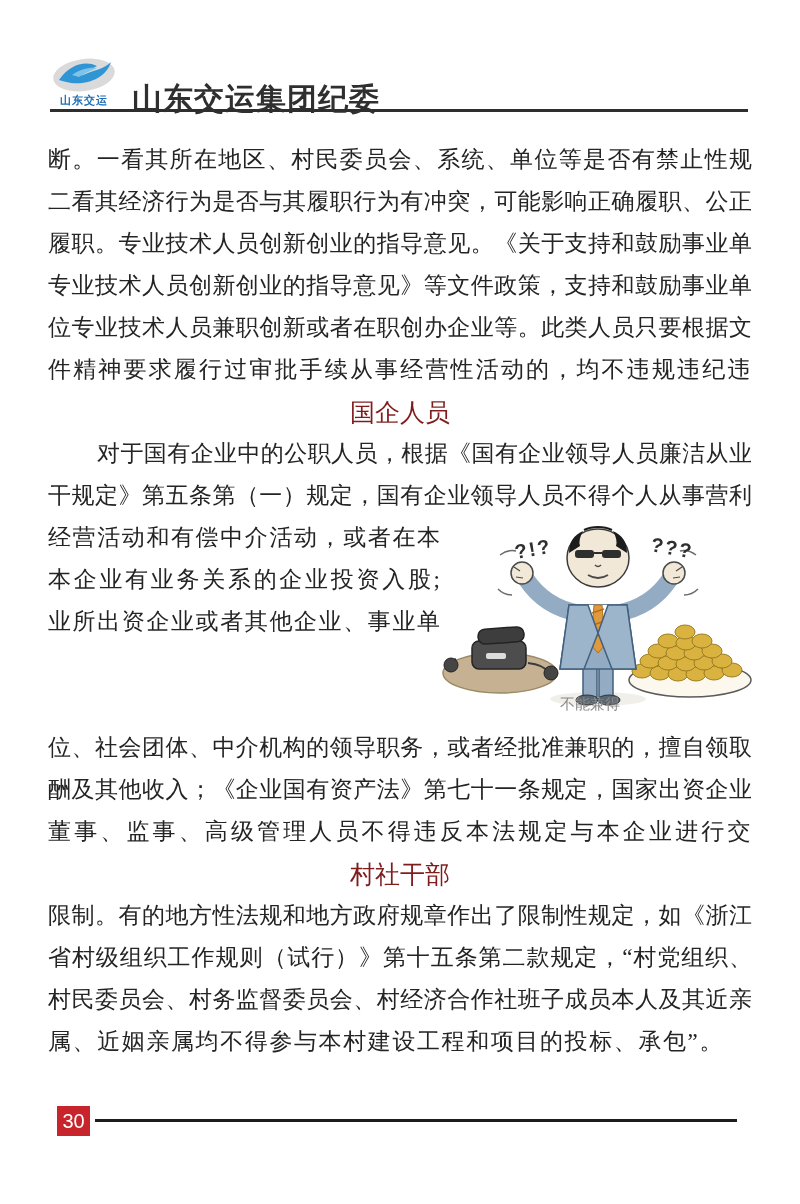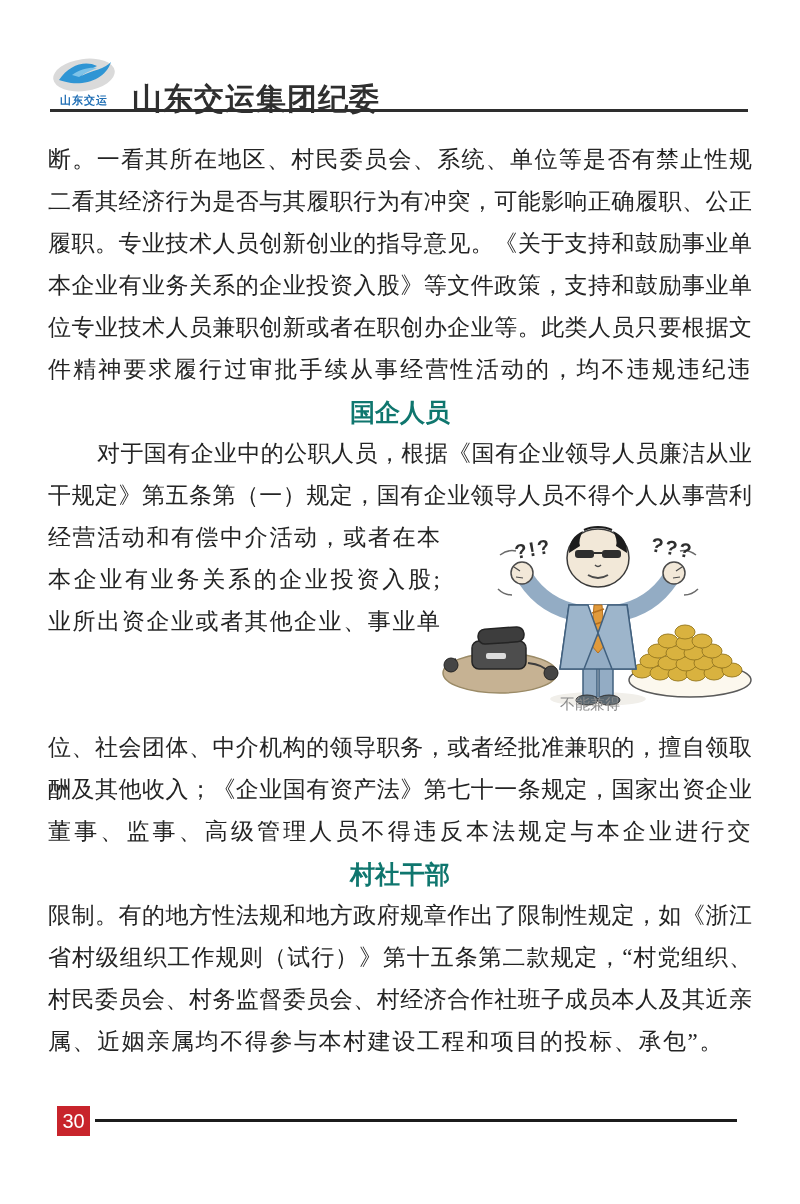--- a/index.html
+++ b/index.html
@@ -23,22 +23,22 @@
   }
   
   .content { position:absolute; left:48px; top:139px; width:704px; }
   .ln {
     font-size:23px; line-height:42px; height:42px; color:#242424;
     text-align:justify; text-align-last:justify; overflow:hidden;
   }
   .ln.indent { text-indent:49px; }
   .ln.last { text-align-last:left; letter-spacing:1.6px; }
   .heading {
-    font-size:25px; line-height:42px; height:42px; font-weight:bold;
-    font-family:"Liberation Sans",sans-serif; color:#0f766e;
+    font-size:25px; line-height:42px; height:42px; font-weight:normal;
+    font-family:"Liberation Sans",sans-serif; color:#7f1d1d;
     text-align-last:center;
   }
   .wrapzone { display:flex; height:210px; }
   .wrapzone .txtcol { width:392px; flex:0 0 392px; }
   .wrapzone .imgcol { position:relative; flex:1; }
   .cartoon { position:absolute; top:-4px; right:-8px; }
   .cartoon text { font-family:"Liberation Sans",sans-serif; }
   
   .page-num {
     position:absolute; left:57px; top:1106px; width:33px; height:30px;
@@ -63,21 +63,21 @@
       <text x="34" y="49" text-anchor="middle" font-size="11" fill="#1f6eb4" letter-spacing="1">山东交运</text>
     </svg>
     <div class="title">山东交运集团纪委</div>
   </div>
 
   <div class="content">
 
     <div class="ln">断。一看其所在地区、村民委员会、系统、单位等是否有禁止性规定。</div>
     <div class="ln">二看其经济行为是否与其履职行为有冲突，可能影响正确履职、公正</div>
     <div class="ln">履职。专业技术人员创新创业的指导意见。《关于支持和鼓励事业单位</div>
-    <div class="ln">本企业有业务关系的企业投资入股》等文件政策，支持和鼓励事业单</div>
+    <div class="ln">专业技术人员创新创业的指导意见》等文件政策，支持和鼓励事业单</div>
     <div class="ln">位专业技术人员兼职创新或者在职创办企业等。此类人员只要根据文</div>
     <div class="ln last">件精神要求履行过审批手续从事经营性活动的，均不违规违纪违法。</div>
 
     <div class="heading">国企人员</div>
 
     <div class="ln indent">对于国有企业中的公职人员，根据《国有企业领导人员廉洁从业若</div>
     <div class="ln">干规定》第五条第（一）规定，国有企业领导人员不得个人从事营利性</div>
 
     <div class="wrapzone">
       <div class="txtcol">

